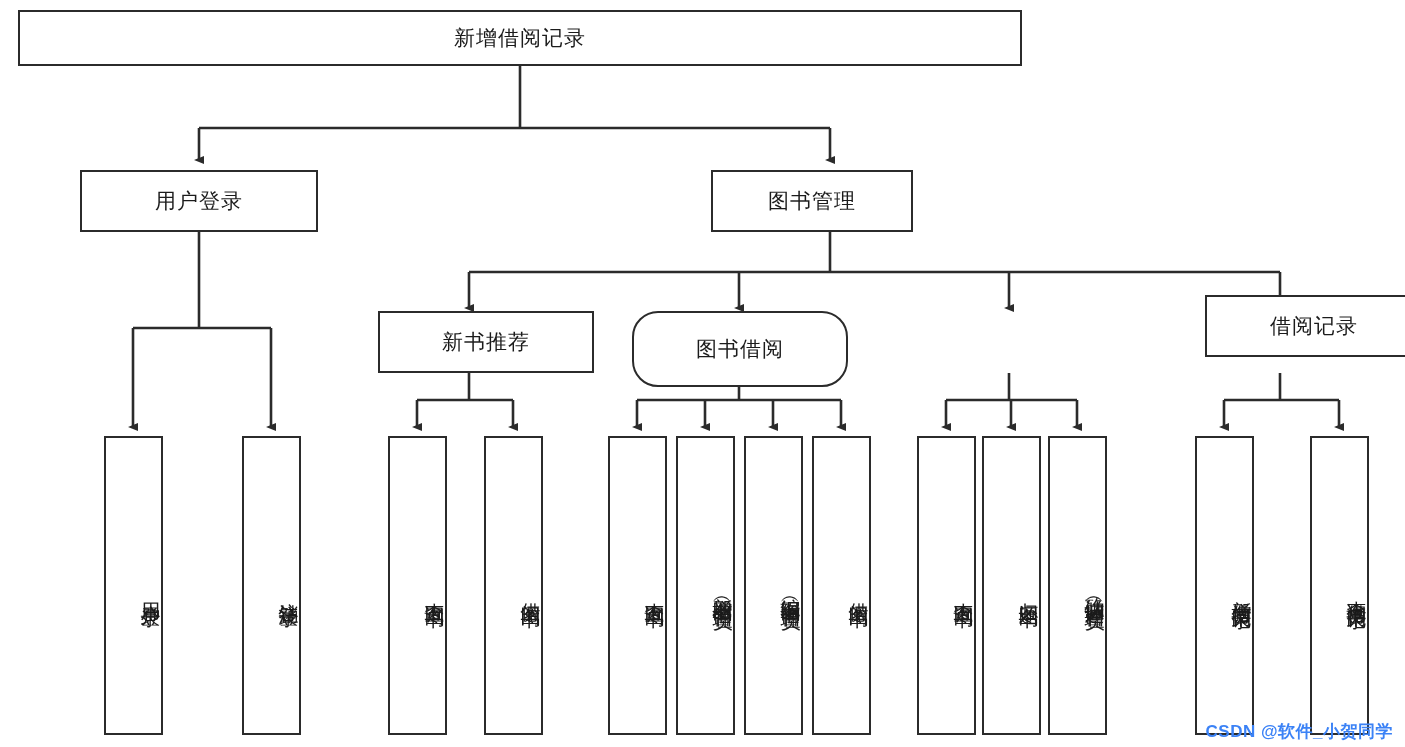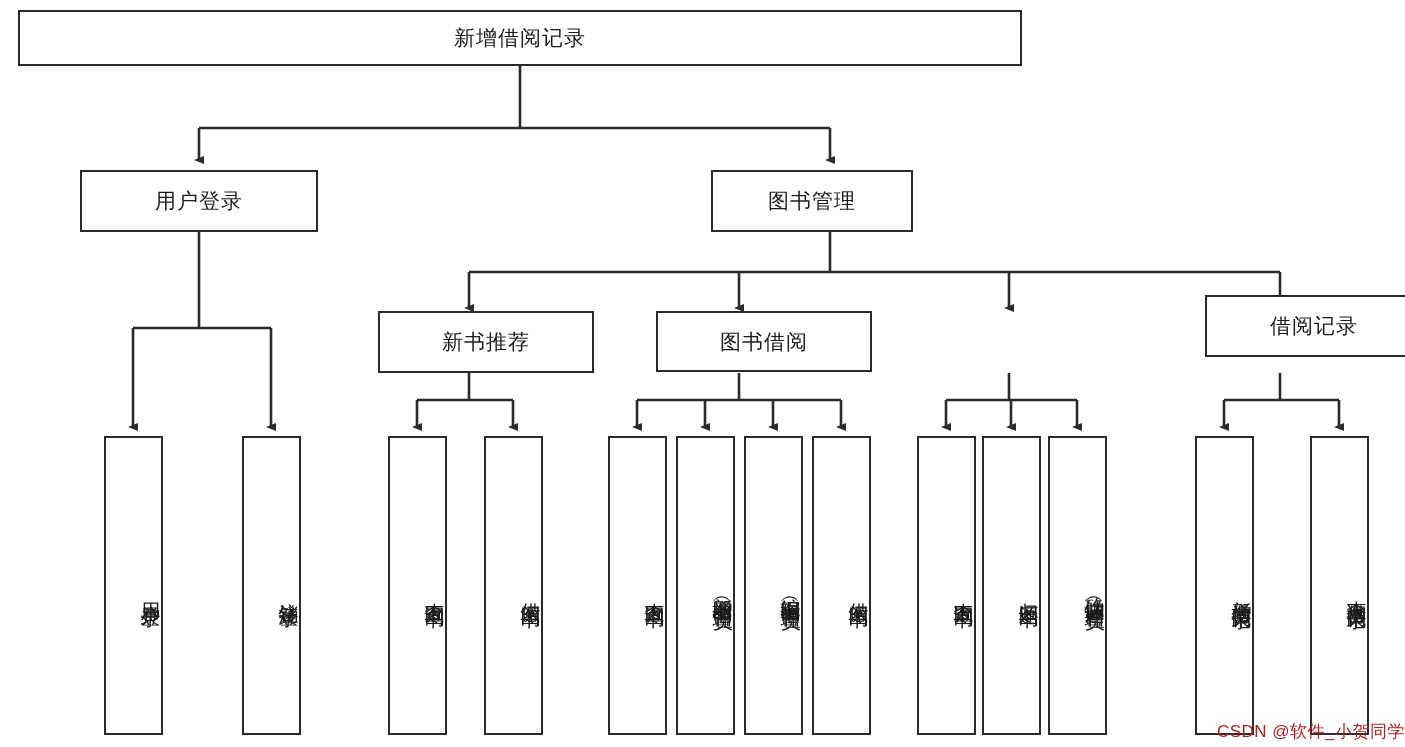--- a/index.html
+++ b/index.html
@@ -47,27 +47,28 @@
     align-items: flex-start;
     justify-content: center;
     line-height: 1.05;
   }
   .node-label {
     display: block;
     white-space: nowrap;
   }
   #watermark {
     position: absolute;
-    right: 0;
+    right: 12px;
     bottom: 4px;
     font-size: 17px;
-    color: #b91c1c;
+    color: #3b82f6;
     letter-spacing: 0.5px;
     white-space: nowrap;
     user-select: none;
+    font-weight: bold;
   }
 </style>
 </head>
 <body>
 
 <div id="canvas">
 
   <svg id="edges" viewBox="0 0 1405 747" xmlns="http://www.w3.org/2000/svg">
     <defs>
       <marker id="arrow" markerWidth="10" markerHeight="10" refX="4" refY="5" orient="auto" markerUnits="userSpaceOnUse">
@@ -128,21 +129,21 @@
   <div class="node horizontal" style="left:80px; top:170px; width:238px; height:62px;">
     <span class="node-label">用户登录</span>
   </div>
   <div class="node horizontal" style="left:711px; top:170px; width:202px; height:62px;">
     <span class="node-label">图书管理</span>
   </div>
 
   <div class="node horizontal" style="left:362px; top:311px; width:216px; height:62px;margin-left:16px;">
     <span class="node-label">新书推荐</span>
   </div>
-  <div class="node horizontal" style="left:656px; top:311px; width:216px; height:61px;">
+  <div class="node horizontal" style="left:632px; top:311px; width:216px; height:76px;border-radius:26px;">
     <span class="node-label">图书借阅</span>
   </div>
   <div class="node horizontal" style="left:1170px; top:295px; width:218px; height:62px;margin-left:35px;">
     <span class="node-label">借阅记录</span>
   </div>
 
   <div class="node vertical" style="left:104px; top:436px; width:59px; height:299px;">
     <span class="node-label">用户登录</span>
   </div>
   <div class="node vertical" style="left:242px; top:436px; width:59px; height:299px;">

